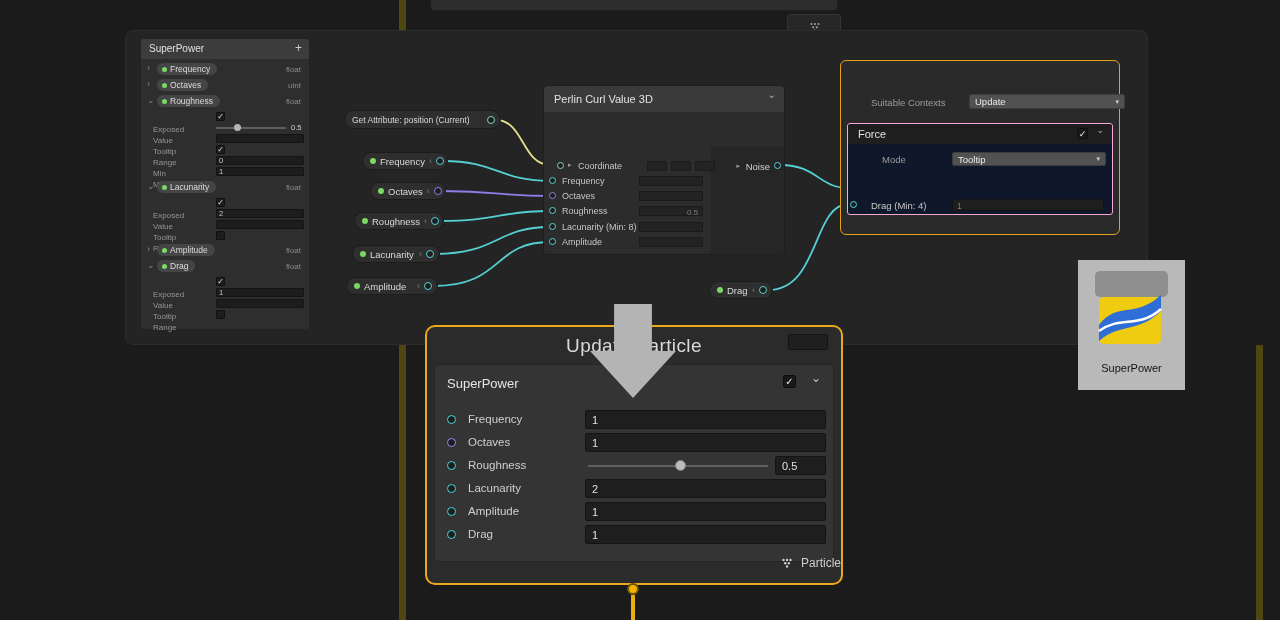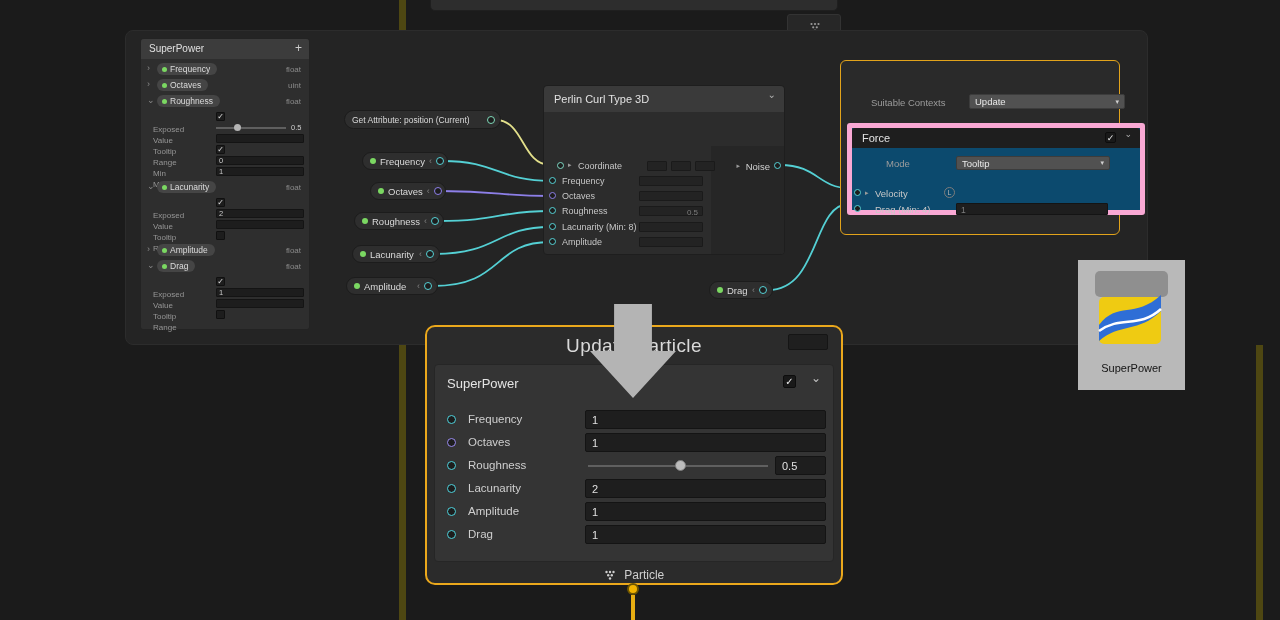--- a/index.html
+++ b/index.html
@@ -242,21 +242,21 @@
   </div>
   <div class="pill" style="left:709px;top:281px;width:64px">
     <span class="dot"></span>
     <span class="nm">Drag</span>
     <span class="col">‹</span>
     <span class="p8"></span>
   </div>
 
   <div class="node" style="left:543px;top:85px;width:242px;height:170px;border-radius:4px">
     <div style="position:absolute;left:0;top:0;width:100%;height:26px;background:#3a3a3a;border-radius:4px 4px 0 0">
-      <span style="position:absolute;left:10px;top:7px;font-size:11px;color:#e2e2e2">Perlin Curl Type 3D</span>
+      <span style="position:absolute;left:10px;top:7px;font-size:11px;color:#e2e2e2">Perlin Curl Value 3D</span>
       <span style="position:absolute;right:8px;top:3px;font-size:10px;color:#b0b0b0">⌄</span>
     </div>
     <div style="position:absolute;left:167px;top:60px;width:73px;height:108px;background:#262626;border-radius:0 0 4px 0"></div>
 
     <div style="position:absolute;left:8px;top:74px;width:165px;height:13px">
       <span class="rport p7" style="left:5px;top:2px;border-color:#7fd9c4"></span>
       <span style="position:absolute;left:16px;top:1px;font-size:7px;color:#9a9a9a">▸</span>
       <span style="position:absolute;left:26px;top:1px;font-size:9px;color:#c6c6c6">Coordinate</span>
       <span class="pfld" style="left:95px"></span>
       <span class="pfld" style="left:119px"></span>
@@ -296,36 +296,30 @@
       <span class="rport p7" style="right:3px;top:2px"></span>
     </div>
   </div>
 
   <div style="position:absolute;left:840px;top:60px;width:280px;height:175px;background:#2a2a2a;border:1px solid #e2a31b;border-radius:6px;z-index:4">
     <span style="position:absolute;left:30px;top:36px;font-size:9.5px;color:#9c9c9c">Suitable Contexts</span>
     <div class="dd" style="left:128px;top:33px;width:156px;height:15px;font-size:9.5px">
       <span>Update</span>
         <span class="da">▾</span>
     </div>
-    <div style="position:absolute;left:6px;top:62px;width:298px;height:92px;background:#0c4a6e;border:5px solid #f9a8d4;border-radius:3px">
+    <div style="position:absolute;left:6px;top:62px;width:266px;height:92px;background:#0f172a;border:1px solid #f9a8d4;border-radius:3px">
       <div style="position:absolute;left:0;top:0;width:100%;height:20px;background:#1e1e1e;border-radius:3px 3px 0 0">
         <span style="position:absolute;left:10px;top:4px;font-size:11px;color:#e3e3e3">Force</span>
         <span class="cbx" style="position:absolute;right:24px;top:4px;width:11px;height:11px;font-size:9px">✓</span>
         <span style="position:absolute;right:8px;top:1px;font-size:9px;color:#b0b0b0">⌄</span>
       </div>
       <span style="position:absolute;left:34px;top:30px;font-size:9.5px;color:#9c9c9c">Mode</span>
       <div class="dd" style="left:104px;top:28px;width:154px;height:14px;font-size:9.5px">
         <span>Tooltip</span>
           <span class="da">▾</span>
-      </div>
-      <div style="position:absolute;left:0;top:58px;width:100%;height:14px">
-        <span class="rport p7" style="left:2px;top:3px"></span>
-        <span style="position:absolute;left:13px;top:3px;font-size:7px;color:#9a9a9a">▸</span>
-        <span style="position:absolute;left:23px;top:2px;font-size:9.5px;color:#c8c8c8">Velocity</span>
-        <span style="position:absolute;left:92px;top:1px;width:11px;height:11px;border:1px solid #7c7c7c;border-radius:50%;font-size:7px;line-height:10px;text-align:center;color:#b5b5b5">L</span>
       </div>
       <div style="position:absolute;left:0;top:74px;width:100%;height:14px">
         <span class="rport p7" style="left:2px;top:3px"></span>
         <span style="position:absolute;left:23px;top:2px;font-size:9.5px;color:#c8c8c8">Drag (Min: 4)</span>
         <span style="position:absolute;left:104px;top:1px;width:152px;height:12px;background:#1e1e1e;border:1px solid #141414;border-radius:1px">
           <i style="font-style:normal;position:absolute;left:4px;top:1px;font-size:8.5px;color:#7d7d7d">1</i>
         </span>
       </div>
     </div>
   </div>
@@ -378,21 +372,21 @@
       </div>
       <div class="urow" style="top:159px">
         <span class="rport p9" style="left:12px;top:6px"></span>
         <span class="ulb">Drag</span>
         <span class="ufld">
             <i>1</i>
           </span>
       </div>
     </div>
 
-    <div style="position:absolute;left:0;top:238px;width:100%;text-align:center">
+    <div style="position:absolute;left:0;top:226px;width:100%;text-align:right">
       <svg width="12" height="10" viewBox="0 0 12 10" style="vertical-align:middle">
         <g fill="#cfcfcf">
             <circle cx="2.5" cy="2" r="1.2"></circle>
             <circle cx="6" cy="2" r="1.2"></circle>
             <circle cx="9.5" cy="2" r="1.2"></circle>
         <circle cx="4.2" cy="5.3" r="1.2"></circle>
             <circle cx="7.8" cy="5.3" r="1.2"></circle>
             <circle cx="6" cy="8.5" r="1.2"></circle>
           </g>
       </svg>

